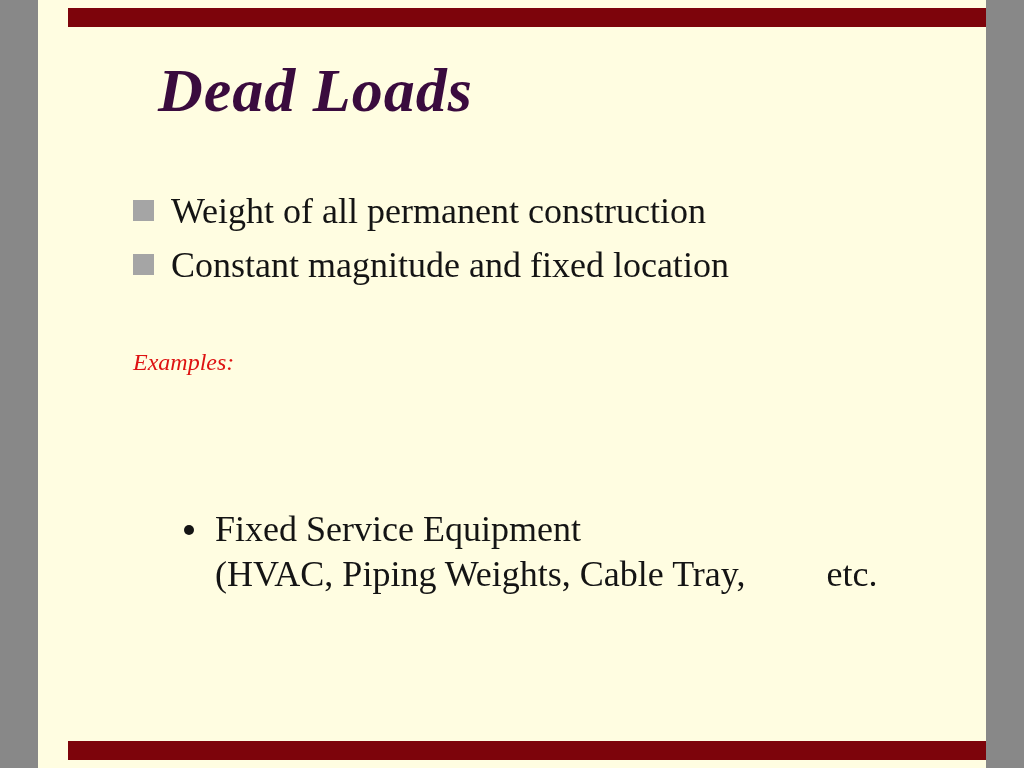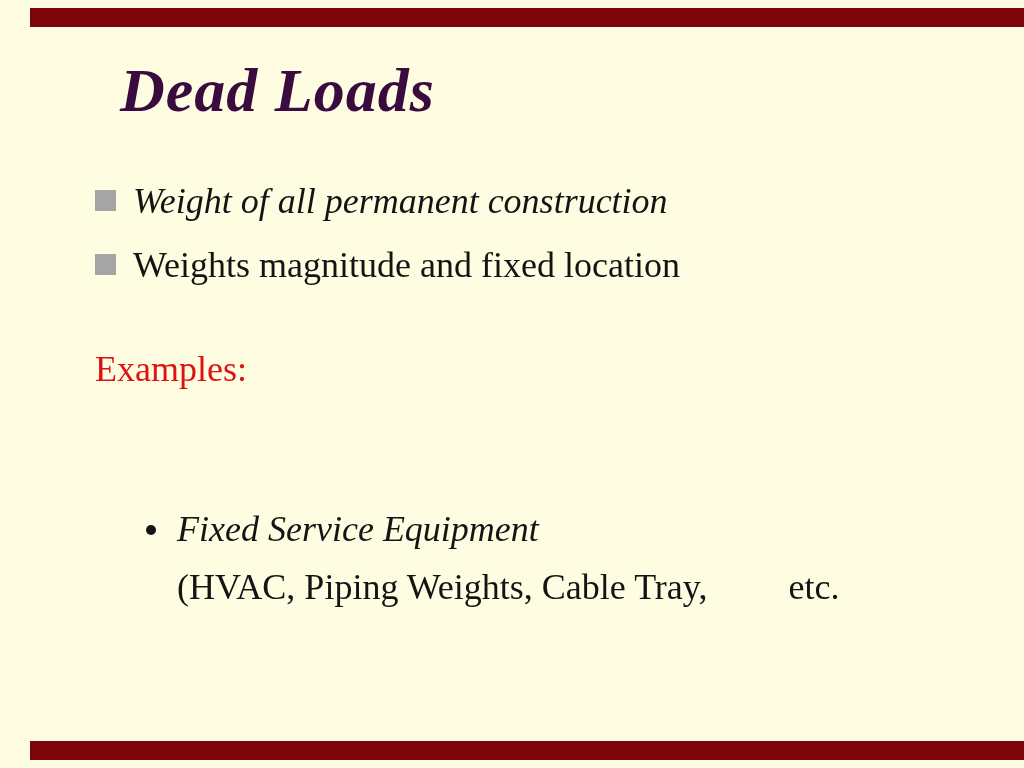--- a/index.html
+++ b/index.html
@@ -3,21 +3,21 @@
 <meta charset="utf-8">
 <style>
   html, body {
     margin: 0;
     padding: 0;
     background: #888;
     font-family: "Liberation Serif", serif;
   }
   .slide {
     position: relative;
-    width: 1024px;
+    width: 948px;
     height: 768px;
     margin: 0 auto;
     background: var(--background, #FFFDE1);
     overflow: hidden;
   }
   .bar {
     position: absolute;
     left: 30px;
     right: 0;
     height: 19px;
@@ -45,47 +45,48 @@
     display: flex;
     align-items: flex-start;
     color: var(--text, #141414);
     font-size: 36px;
     line-height: 1.22;
   }
   .txt { white-space: pre; }
 
   
   .lvl1 { left: 95px; }
-  .b1 { top: 180px; font-style: italic; }
+  .b1 { top: 190px; }
   .b2 { top: 244px; }
   .sq {
     flex: 0 0 auto;
     width: 21px;
     height: 21px;
     margin-top: 10px;
     margin-right: 17px;
     background: var(--bullet_gray, #A5A5A5);
   }
 
   
   .examples {
     position: absolute;
     left: 95px;
     top: 348px;
-    font-size: 36px;
+    font-size: 24px;
+    font-style: italic;
     color: var(--accent_red, #DE1212);
     line-height: 1.22;
   }
 
   
   .lvl2 { left: 146px; }
   .e1 { top: 400px; }
   .e2 { top: 454px; }
-  .e3 { top: 508px; font-style: italic; }
-  .e4 { top: 566px; align-items: flex-end; }
+  .e3 { top: 508px; }
+  .e4 { top: 553px; align-items: flex-end; }
   .dot {
     flex: 0 0 auto;
     width: 10px;
     height: 10px;
     border-radius: 50%;
     margin-top: 17px;
     margin-right: 21px;
     background: var(--text, #141414);
   }
   .nodot { padding-left: 31px; }
@@ -99,21 +100,21 @@
 
   <h1 class="title">Dead Loads</h1>
 
   <div class="row lvl1 b1">
     <span class="sq"></span>
     <span class="txt">Weight of all permanent construction</span>
   </div>
 
   <div class="row lvl1 b2">
     <span class="sq"></span>
-    <span class="txt">Weights magnitude and fixed location</span>
+    <span class="txt">Constant magnitude and fixed location</span>
   </div>
 
   <div class="examples">Examples:</div>
 
 
 
   <div class="row lvl2 e3">
     <span class="dot"></span>
     <span class="txt">Fixed Service Equipment</span>
   </div>

